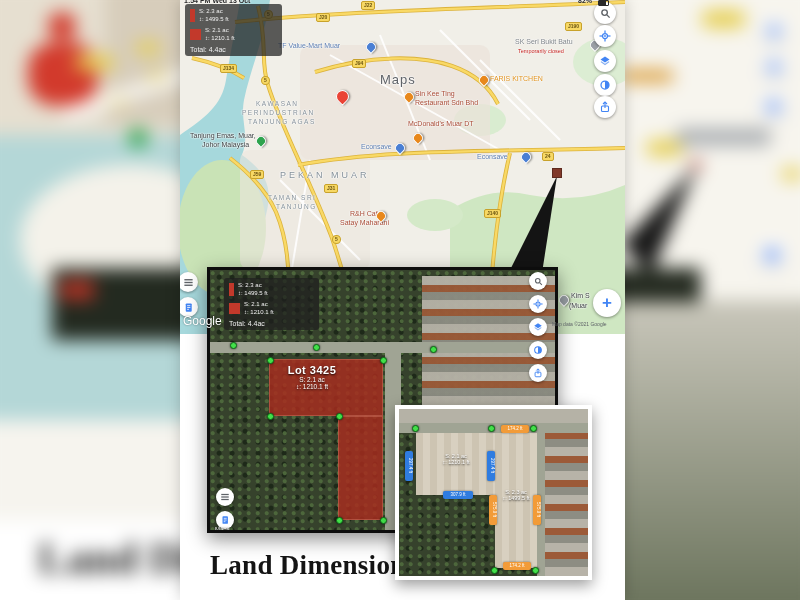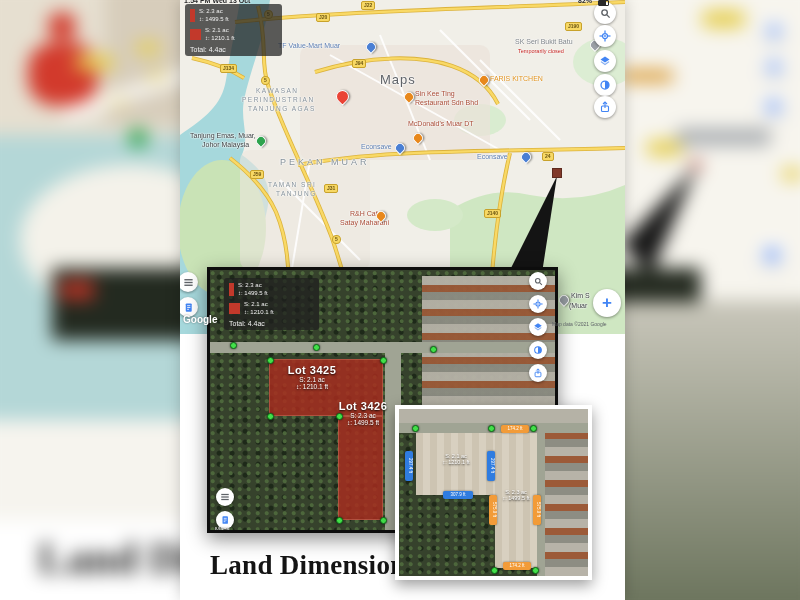--- a/index.html
+++ b/index.html
@@ -7,21 +7,21 @@
   .abs{position:absolute;}
   
   .bgstrip{position:absolute;top:0;height:600px;overflow:hidden;}
   #bgL{left:0;width:184px;background:#cfe0de;}
   #bgR{left:621px;width:179px;background:#f4f2ea;}
   .canvas{position:absolute;left:-20px;top:-20px;right:-20px;bottom:-20px;filter:blur(9px);}
   
   #slide{position:absolute;left:180px;top:0;width:445px;height:600px;background:#fff;box-shadow:0 0 14px rgba(0,0,0,.2);}
   #map{position:absolute;left:0;top:0;width:445px;height:334px;background:#f1efe8;overflow:hidden;}
   .lbl{position:absolute;font-size:7px;color:#616161;white-space:nowrap;text-shadow:0 0 2px #fff,0 0 2px #fff,0 0 2px #fff;line-height:1.25;}
-  .caps{letter-spacing:1.5px;color:#85919a;font-size:6.5px;}
+  .caps{letter-spacing:1.5px;color:#85919a;font-size:6.5px;margin-top:13px;}
   .badge{position:absolute;background:#f7d864;border:1px solid #c8a22b;border-radius:2px;font-weight:bold;font-size:5px;line-height:7px;color:#6b5513;padding:0 2px;white-space:nowrap;}
   .pin{position:absolute;width:8px;height:8px;border-radius:50% 50% 50% 0;transform:rotate(-45deg);border:1.5px solid #fff;box-shadow:1px 1px 2px rgba(0,0,0,.4);}
   .cbtn{position:absolute;background:#fff;border-radius:50%;box-shadow:0 1px 3px rgba(0,0,0,.4);display:flex;align-items:center;justify-content:center;}
   .legend{position:absolute;background:rgba(30,30,30,.72);border-radius:3px;color:#f0f0f0;font-size:6px;line-height:1.4;padding:3px 6px 2px 5px;z-index:5;}
   .legend .row{display:flex;align-items:center;gap:4px;margin-bottom:2px;}
   .sw-bar{width:5px;height:13px;background:#c2392b;flex:0 0 auto;}
   .sw-sq{width:11px;height:11px;background:#c2392b;flex:0 0 auto;}
   .lot{position:absolute;background:rgba(170,44,30,.82);box-shadow:inset 0 0 0 1px rgba(230,140,120,.35);}
   .lotlabel{position:absolute;color:#fff;text-align:center;text-shadow:0 1px 2px rgba(0,0,0,.9);z-index:6;}
   .lotlabel .nm{font-weight:bold;font-size:11px;letter-spacing:.5px;}
@@ -258,45 +258,40 @@
     <div class="cbtn" style="left:-2px;top:297px;width:20px;height:20px;">
       <svg width="11" height="11" viewBox="0 0 24 24">
             <rect x="6" y="3" width="13" height="18" rx="2" fill="#4285f4"></rect>
             <g stroke="#fff" stroke-width="1.8">
               <line x1="9" y1="8" x2="16" y2="8"></line>
               <line x1="9" y1="12" x2="16" y2="12"></line>
               <line x1="9" y1="16" x2="13" y2="16"></line>
             </g>
           </svg>
         </div>
-    <div class="abs" style="left:3px;top:314px;font-size:10px;font-weight:bold;color:#fff;text-shadow:0 0 2px rgba(0,0,0,.5);z-index:6;">Google</div>
+    <div class="abs" style="left:3px;top:314px;font-size:12px;font-weight:normal;color:#fff;text-shadow:0 0 2px rgba(0,0,0,.5);z-index:6;">Google</div>
     <div class="abs" style="left:372px;top:321px;font-size:5px;color:#5f6368;z-index:6;">Map data ©2021 Google</div>
   </div>
 
   <svg class="abs" width="445" height="600" style="left:0;top:0;z-index:2;pointer-events:none;">
     <polygon points="377,176 322,286 360,286" fill="#141414"></polygon>
   </svg>
 
   <div class="abs forest" style="left:27px;top:267px;width:351px;height:266px;box-sizing:border-box;border:3px solid #0d0d0d;box-shadow:0 6px 18px rgba(0,0,0,.45);z-index:3;overflow:hidden;">
     <div class="abs houses" style="left:212px;top:6px;width:133px;height:246px;opacity:.95;"></div>
     <div class="abs road" style="left:0;top:72px;width:345px;height:11px;"></div>
     <div class="abs road" style="left:175px;top:83px;width:16px;height:177px;"></div>
 
     <div class="lot" style="left:59px;top:89px;width:114px;height:57px;"></div>
     <div class="lot" style="left:128px;top:146px;width:45px;height:104px;"></div>
 
     <div class="lotlabel" style="left:52px;top:94px;width:100px;">
       <div class="nm">Lot 3425</div>
       <div class="ln">S: 2.1 ac</div>
       <div class="ln">↕: 1210.1 ft</div>
-    </div>
-    <div class="lotlabel" style="left:115px;top:130px;width:76px;">
-      <div class="nm">Lot 3426</div>
-      <div class="ln">S: 2.3 ac</div>
-      <div class="ln">↕: 1499.5 ft</div>
     </div>
 
     <div class="dot" style="left:57px;top:87px;"></div>
     <div class="dot" style="left:170px;top:87px;"></div>
     <div class="dot" style="left:57px;top:143px;"></div>
     <div class="dot" style="left:126px;top:143px;"></div>
     <div class="dot" style="left:126px;top:247px;"></div>
     <div class="dot" style="left:170px;top:247px;"></div>
     <div class="dot" style="left:20px;top:72px;"></div>
     <div class="dot" style="left:103px;top:74px;"></div>

